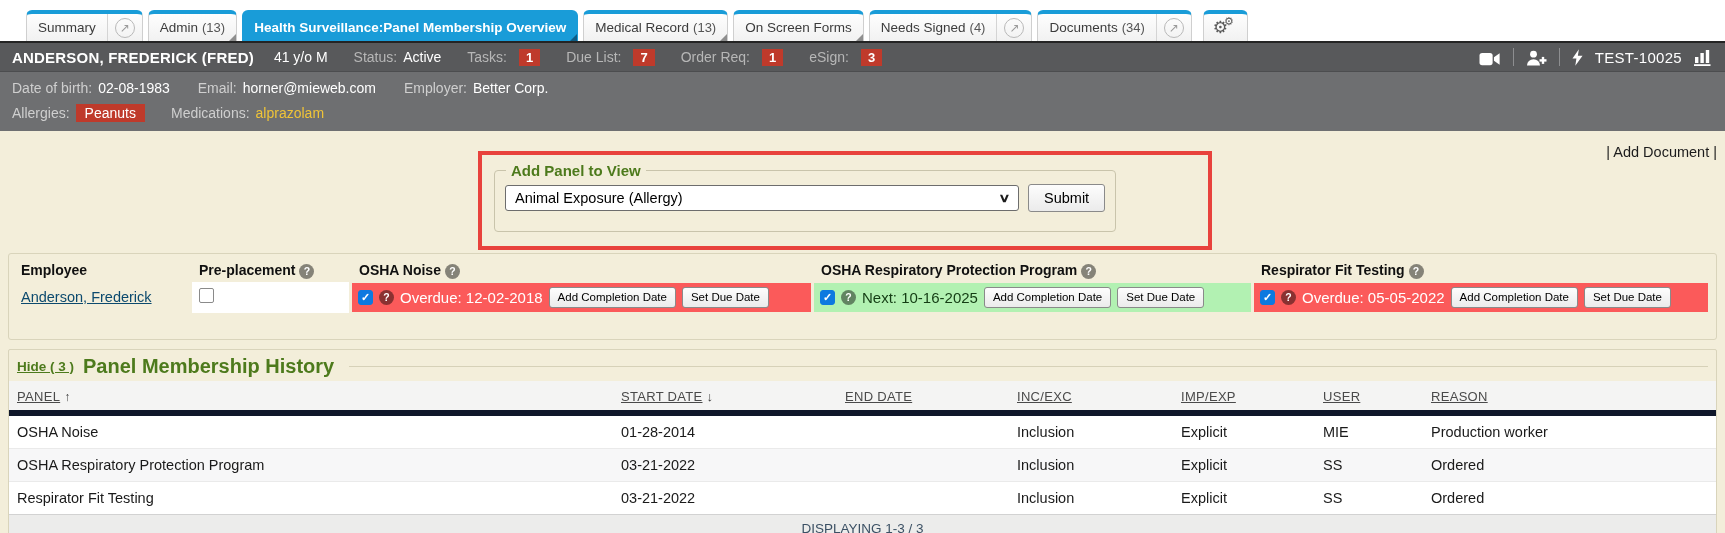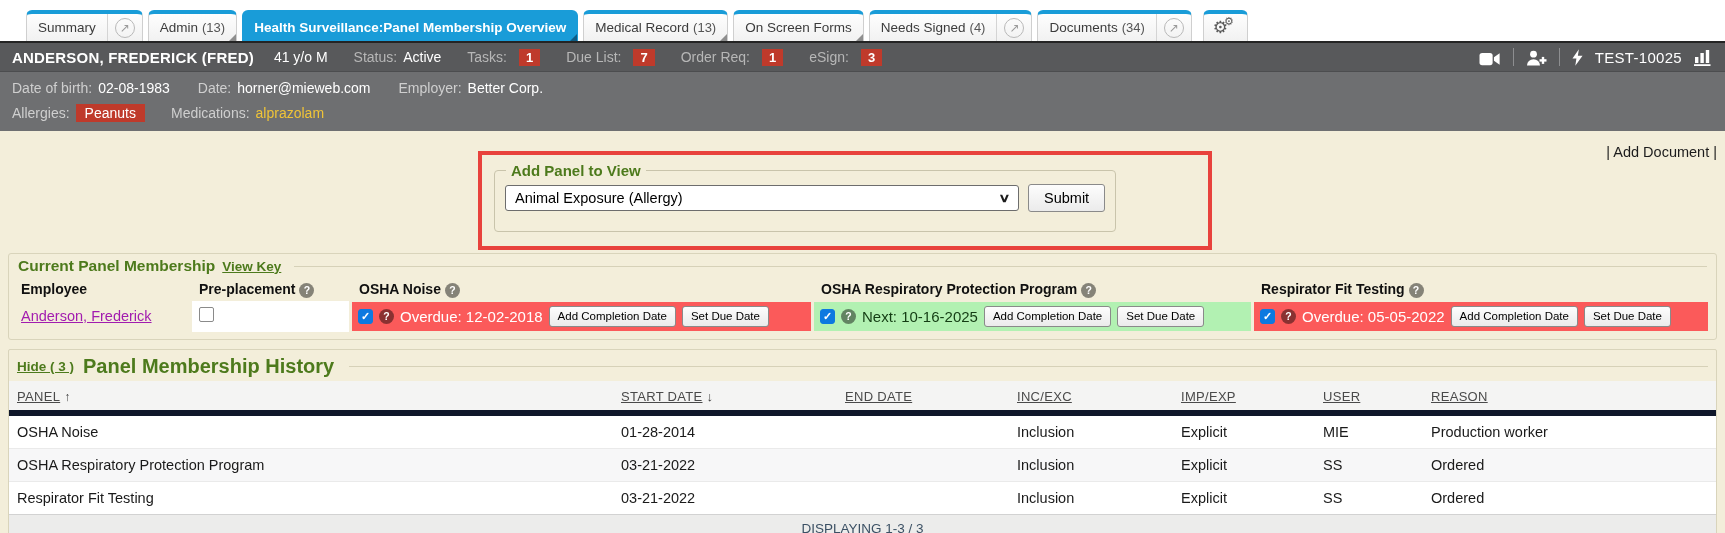--- a/index.html
+++ b/index.html
@@ -66,21 +66,21 @@
   .green-link { color:#4d7a1c; font-weight:bold; text-decoration:underline; font-size:13.5px; cursor:pointer; white-space:nowrap; }
   .hline { flex:1; border-top:1px solid #d6d1b8; margin-left:6px; }
 
   .membox { position:absolute; left:8px; right:8px; top:122px; height:87px;
             border:1px solid #d9d4bb; border-radius:3px; padding:2px 5px 0; }
   .mem-title-row { display:flex; align-items:center; gap:7px; padding:1px 4px 0; }
   .memtable { width:100%; border-collapse:separate; border-spacing:0; margin-top:2px; }
   .memtable th { text-align:left; font-size:14px; color:#101010; padding:4px 7px 3px; white-space:nowrap; }
   .memtable td { height:31px; padding:0; border-right:3px solid #f3eeda; vertical-align:middle; }
   td.empcell { padding:0 7px; }
-  td.empcell a { color:#a21caf; text-decoration:underline; font-size:14.5px; cursor:pointer; }
+  td.empcell a { color:#0c4a6e; text-decoration:underline; font-size:14.5px; cursor:pointer; }
   td.precell { background:#fff; padding:0 7px; }
   .stat { height:29px; margin:1px 0; display:flex; align-items:center; gap:6px; padding:0 6px; font-size:15px; white-space:nowrap; }
   .stat.red { background:#fb5a5a; color:#fff; }
   .stat.green { background:#b2f1b2; color:#143d14; }
   .btn.small { height:21px; font-size:11.5px; padding:0 8px; white-space:nowrap; }
   .help { width:15px; height:15px; border-radius:50%; background:rgba(0,0,0,.45); color:#fff; font-size:10.5px; font-weight:bold;
           display:inline-flex; align-items:center; justify-content:center; flex:none; }
   .cbox { width:15px; height:15px; border:1px solid #8a8a8a; border-radius:2px; background:#fff; display:inline-flex; flex:none; cursor:pointer; }
   .cbox.checked { background:#0d79e0; border-color:#0d79e0; border-radius:3px; color:#fff; font-size:11px; font-weight:bold;
                   align-items:center; justify-content:center; }
@@ -208,21 +208,21 @@
           <rect x="0" y="15.2" width="16.5" height="1.8"></rect>
         </svg>
     </span>
   </span>
 </div>
 
 <div class="pbar2">
   <div class="row">
     <span class="dlabel">Date of birth:</span>
     <span class="dval">02-08-1983</span>
-    <span class="dlabel">Date:</span>
+    <span class="dlabel">Email:</span>
     <span class="dval">horner@mieweb.com</span>
     <span class="dlabel">Employer:</span>
     <span class="dval">Better Corp.</span>
   </div>
   <div class="row">
     <span class="dlabel">Allergies:</span>
     <span class="allergy-badge">Peanuts</span>
     <span class="dlabel">Medications:</span>
     <span class="dval meds">alprazolam</span>
   </div>
@@ -239,25 +239,20 @@
     <div class="ap-row">
       <div class="selectbox">
         <span>Animal Exposure (Allergy)</span>
         <span class="chev">∨</span>
       </div>
       <button class="btn submit">Submit</button>
     </div>
   </fieldset>
 
   <div class="membox">
-    <div class="mem-title-row">
-      <span class="green-title">Current Panel Membership</span>
-      <a class="green-link">View Key</a>
-      <span class="hline"></span>
-    </div>
     <table class="memtable">
       <colgroup>
           <col style="width:178px">
           <col style="width:160px">
           <col style="width:462px">
           <col style="width:440px">
           <col>
         </colgroup>
       <thead>
         <tr>

